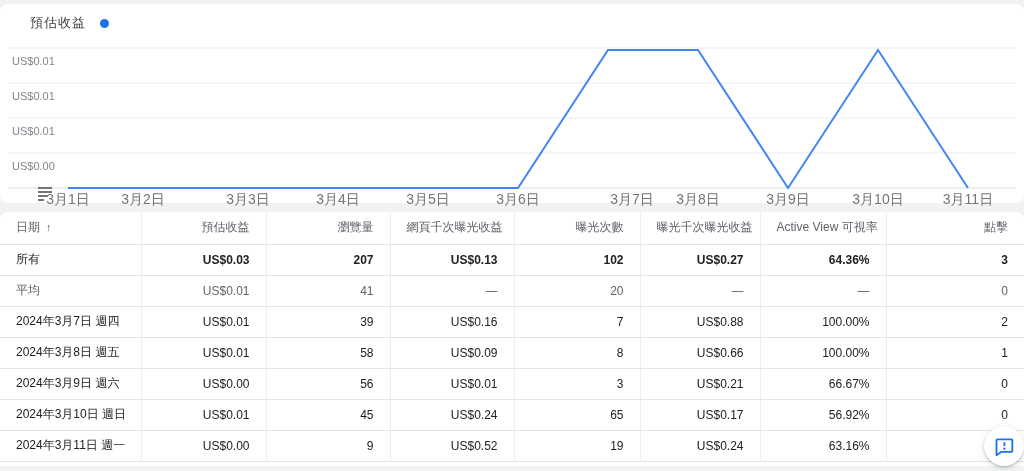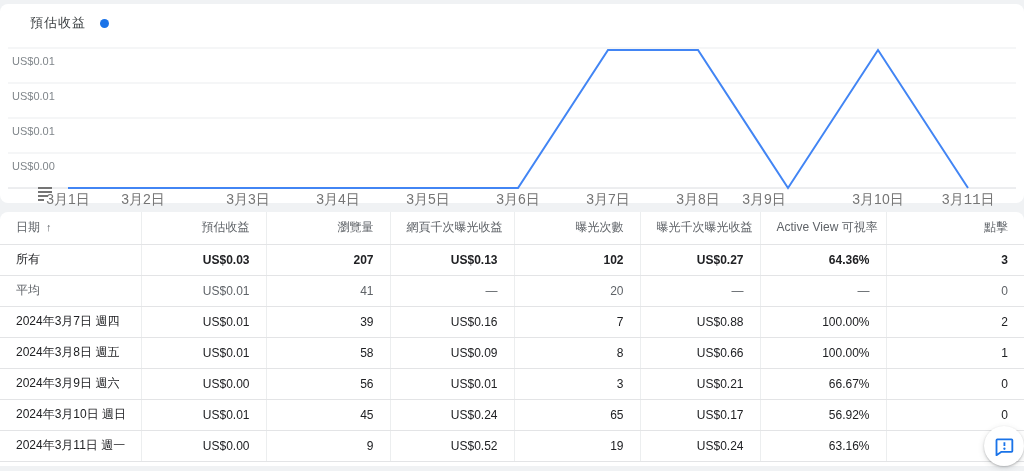--- a/index.html
+++ b/index.html
@@ -74,25 +74,25 @@
         <div class="ylab" style="top: 121px;">US$0.01</div>
         <div class="ylab" style="top: 156px;">US$0.00</div>
       </div>
     <div>
         <div class="xlab" style="left: 68px;">3月1日</div>
         <div class="xlab" style="left: 143px;">3月2日</div>
         <div class="xlab" style="left: 248px;">3月3日</div>
         <div class="xlab" style="left: 338px;">3月4日</div>
         <div class="xlab" style="left: 428px;">3月5日</div>
         <div class="xlab" style="left: 518px;">3月6日</div>
-        <div class="xlab" style="left: 608px;">3月7日</div>
+        <div class="xlab" style="left: 632px;">3月7日</div>
         <div class="xlab" style="left: 698px;">3月8日</div>
-        <div class="xlab" style="left: 764px;">3月9日</div>
+        <div class="xlab" style="left: 788px;">3月9日</div>
         <div class="xlab" style="left: 878px;">3月10日</div>
-        <div class="xlab" style="left: 968px; font-family: Liberation Mono, monospace;">3月11日</div>
+        <div class="xlab" style="left: 968px;">3月11日</div>
       </div>
   </div>
   <div class="chart-title-row">
     <span class="chart-title">預估收益</span>
     <span class="legend-dot" style="background: rgb(26, 115, 232);"></span>
   </div>
   <div class="chart-menu-icon">
     <i></i>
       <i></i>
       <i></i>

